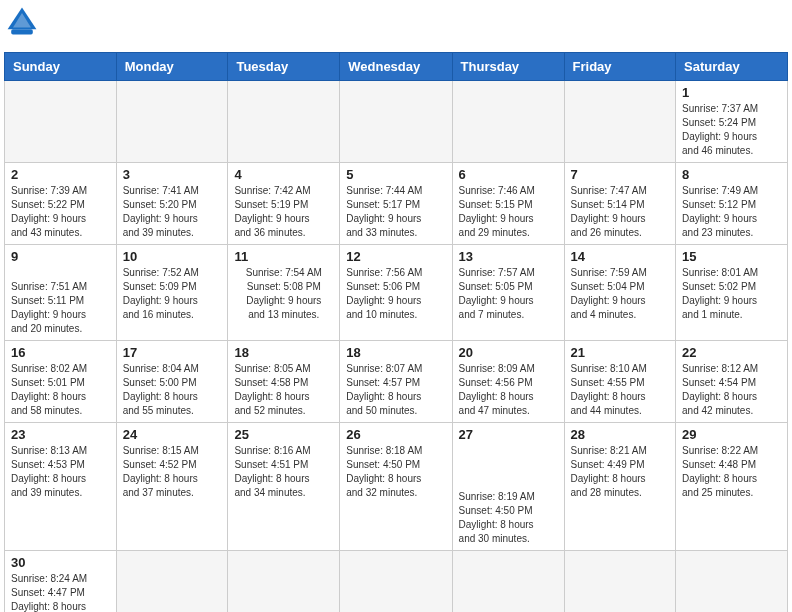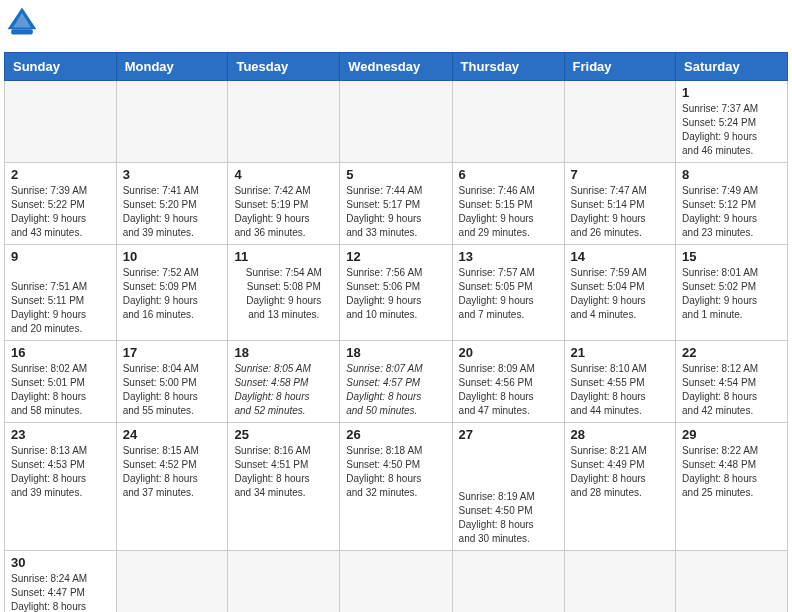--- a/index.html
+++ b/index.html
@@ -250,28 +250,28 @@
           </td>
           <td>
             <span class="day-number">17</span>
             <div class="day-info" style="white-space: pre-line;">Sunrise: 8:04 AM
 Sunset: 5:00 PM
 Daylight: 8 hours
 and 55 minutes.</div>
           </td>
           <td>
             <span class="day-number">18</span>
-            <div class="day-info" style="white-space: pre-line; font-style: italic;">Sunrise: 8:05 AM
+            <div class="day-info" style="white-space: pre-line;">Sunrise: 8:05 AM
 Sunset: 4:58 PM
 Daylight: 8 hours
 and 52 minutes.</div>
           </td>
           <td>
             <span class="day-number">18</span>
-            <div class="day-info" style="white-space: pre-line; font-style: italic;">Sunrise: 8:07 AM
+            <div class="day-info" style="white-space: pre-line;">Sunrise: 8:07 AM
 Sunset: 4:57 PM
 Daylight: 8 hours
 and 50 minutes.</div>
           </td>
           <td>
             <span class="day-number">20</span>
             <div class="day-info" style="white-space: pre-line;">Sunrise: 8:09 AM
 Sunset: 4:56 PM
 Daylight: 8 hours
 and 47 minutes.</div>

